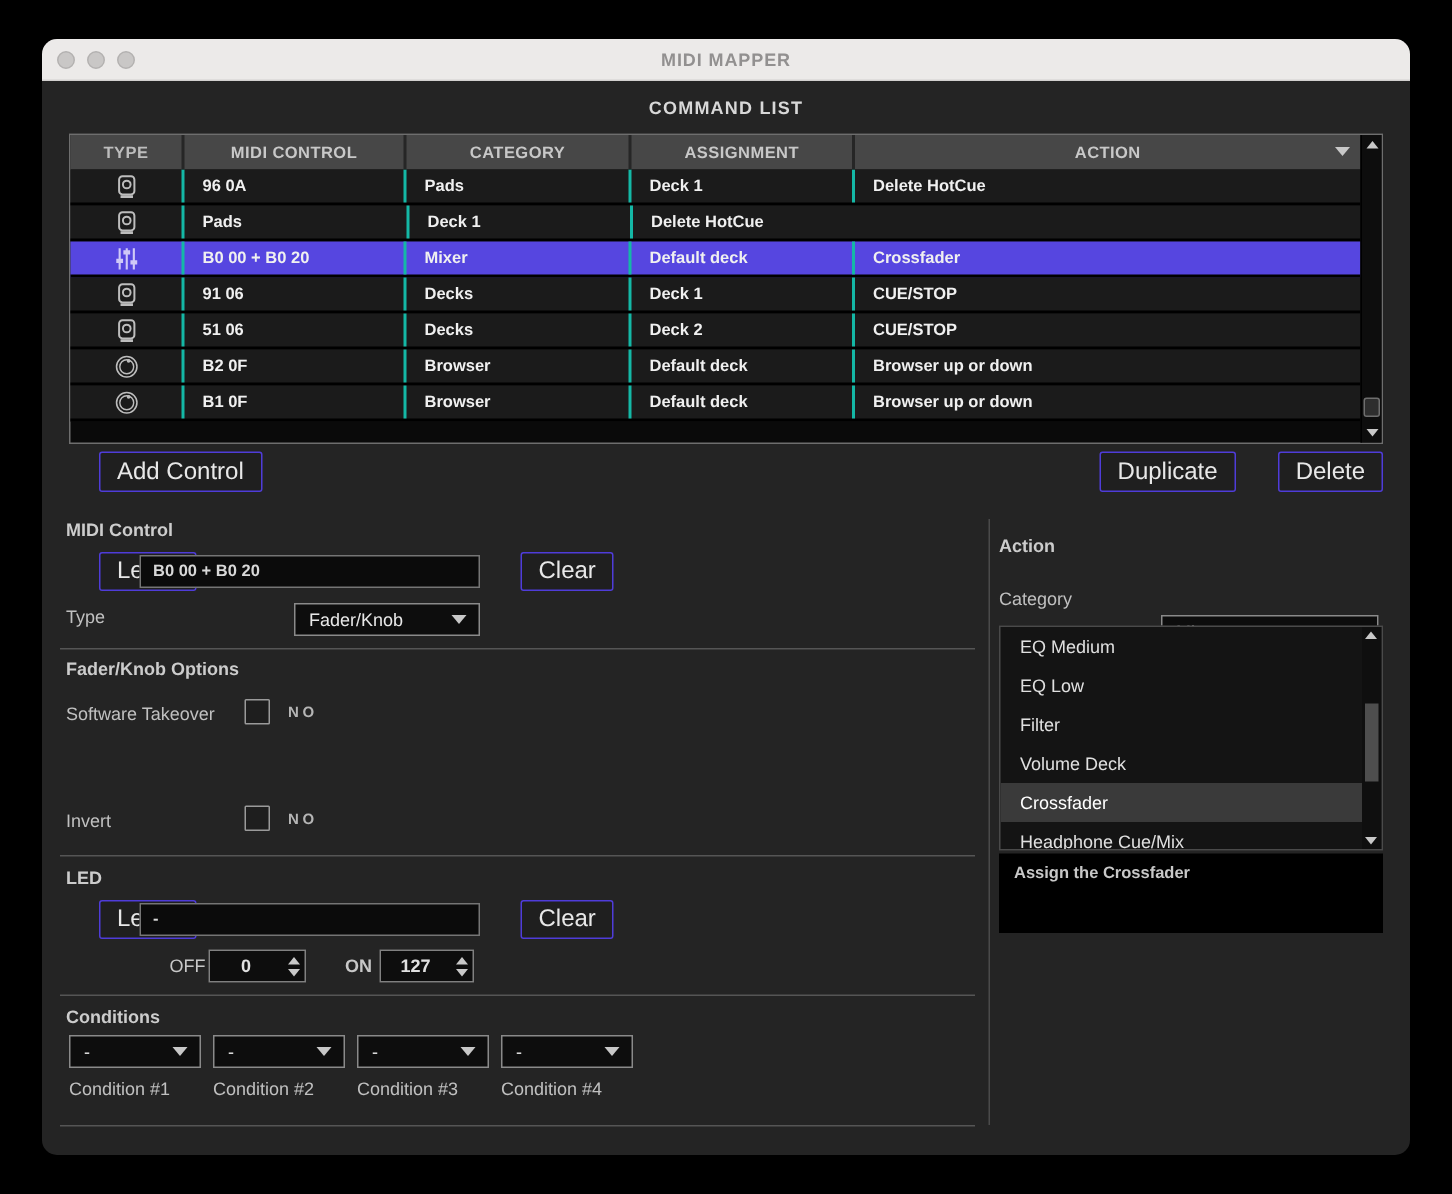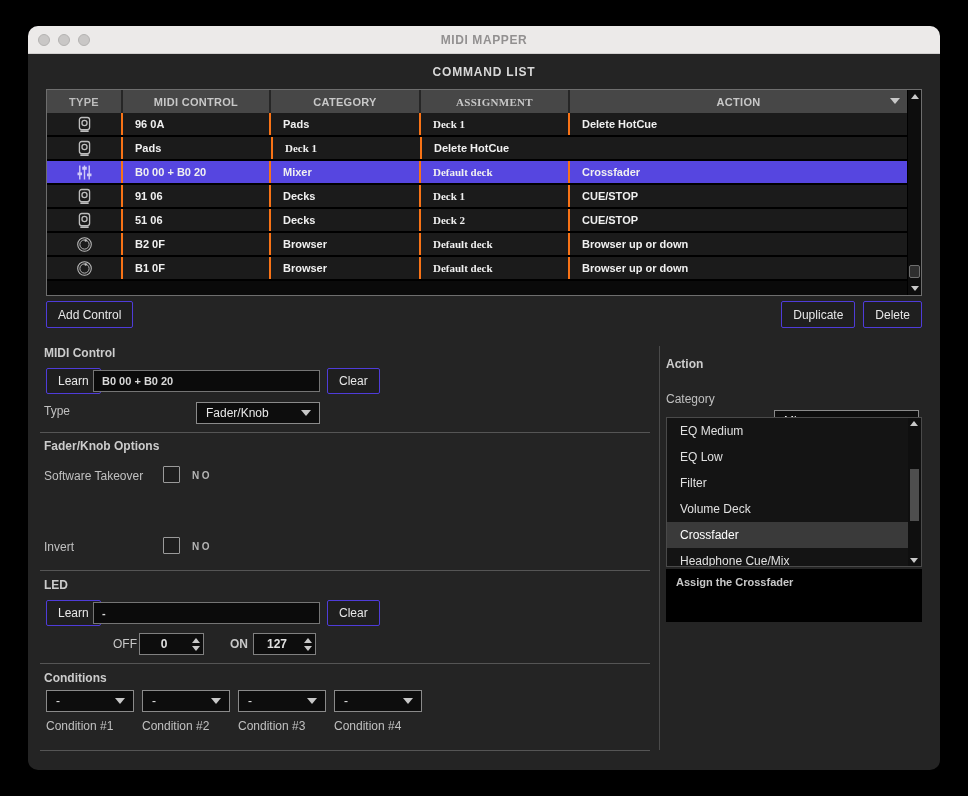--- a/index.html
+++ b/index.html
@@ -28,45 +28,45 @@
                 border:1px solid #6E6E6E; background:#0A0A0A; display:flex; }
   #table { width:860px; }
   .t-head { display:flex; height:23px; background:#474747; }
   .t-hcell { font-size:11px; font-weight:bold; color:#C8C8C8; letter-spacing:.3px;
              display:flex; align-items:center; justify-content:center;
              border-right:2px solid #262626; position:relative; }
   .t-hcell:last-child { border-right:none; }
   .t-row { display:flex; height:24px; background:#1B1B1B; border-bottom:2px solid #000; }
   .t-row.selected { background:#5646E0; }
   .t-cell { font-size:11px; font-weight:bold; color:#F0F0F0; display:flex;
-            align-items:center; border-right:2px solid #f97316; padding-left:12px;
+            align-items:center; border-right:2px solid #14b8a6; padding-left:12px;
             overflow:hidden; white-space:nowrap; }
   .t-cell:last-child { border-right:none; }
   .c-type { width:76px; justify-content:center; padding-left:0; color:#BDBDBD; }
   .selected .c-type { color:#CFC9F7; }
-  .c-midi { width:148px; } .c-cat { width:150px; } .c-asg { width:149px;font-family:Liberation Serif, serif; }
+  .c-midi { width:148px; } .c-cat { width:150px; } .c-asg { width:149px; }
   .c-act { flex:1; }
   .tri-down { width:0; height:0; border-left:5px solid transparent;
               border-right:5px solid transparent; border-top:6px solid #C8C8C8; }
   .tri-up { width:0; height:0; border-left:5px solid transparent;
             border-right:5px solid transparent; border-bottom:6px solid #C8C8C8; }
   .tri-sm.tri-down { border-left-width:4px; border-right-width:4px; border-top-width:5px; }
   .tri-sm.tri-up { border-left-width:4px; border-right-width:4px; border-bottom-width:5px; }
   .hdr-arrow { position:absolute; right:7px; top:8px; }
 
   .vscroll { width:14px; background:#0D0D0D; border-left:1px solid #000;
              position:relative; }
   .sb-arrow { position:absolute; left:3px; width:8px; }
   .sb-thumb { position:absolute; left:1px; width:11px; background:#2E2E2E;
               border:1px solid #6E6E6E; border-radius:2px; }
 
   
   .btn { background:#1F1F1F; border:1px solid #4F3CD9; border-radius:2px;
-         color:#E8E8E8; font-size:12px; font-family:inherit; height:27px;
-         padding:0 11px; display:inline-flex; align-items:center; cursor:default; }
+         color:#E8E8E8; font-size:16px; font-family:inherit; height:27px;
+         padding:0 11px; display:inline-flex; align-items:center; cursor:default;margin-left:20px; }
   #btn-row { left:18px; top:247px; width:876px; display:flex;
              justify-content:space-between; }
   #btn-row .right { display:flex; gap:8px; }
 
   
   .section-title { font-size:12px; font-weight:bold; color:#CCCCCC; }
   .lbl { font-size:12px; color:#C0C0C0; }
   .field { background:#0B0B0B; border:1px solid #757575; height:22px;
            color:#D8D8D8; font-size:11px; font-weight:bold; display:flex;
            align-items:center; padding-left:8px; }

